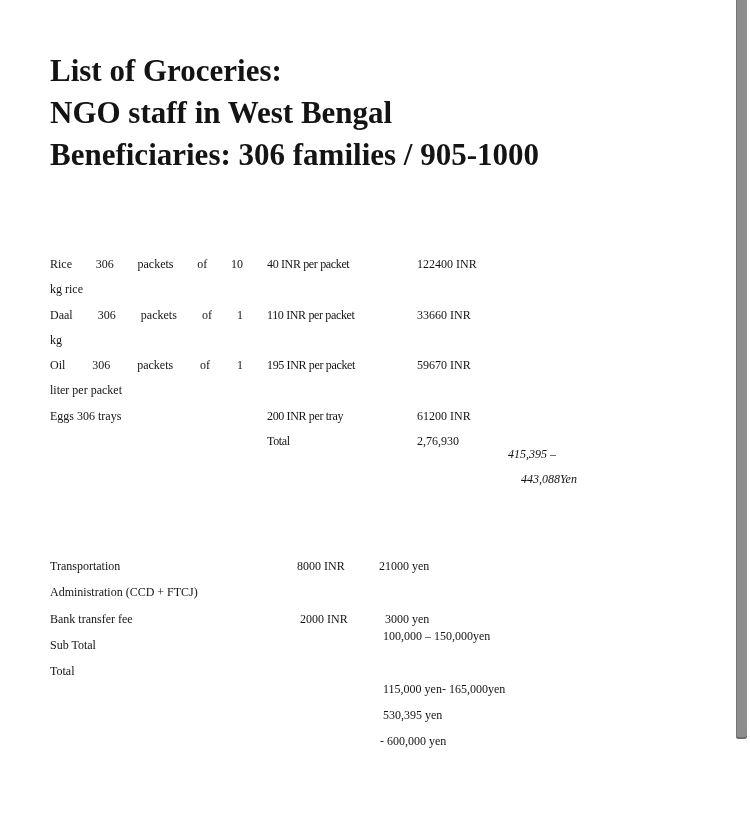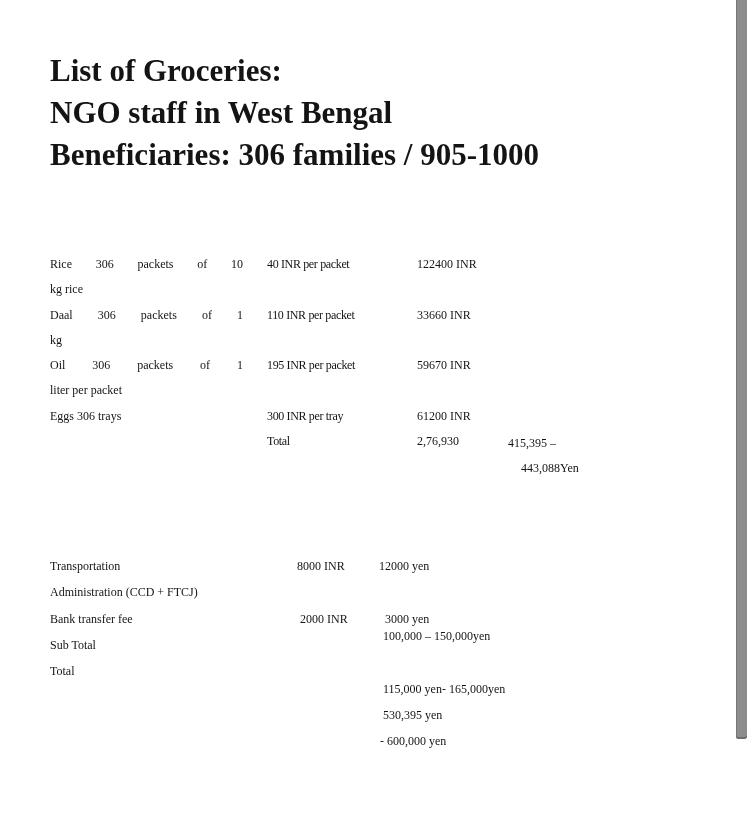--- a/index.html
+++ b/index.html
@@ -21,21 +21,21 @@
     position:absolute;left:50px;top:252px;width:648px;
     font-size:12px;line-height:25.3px;
   }
   .t1 .row{position:relative;}
   .t1 .row.h2{height:50.6px;}
   .t1 .row.h1{height:25.3px;}
   .t1 .c1{position:absolute;left:0;top:0;width:193px;}
   .t1 .c1 .jl{text-align:justify;text-align-last:justify;}
   .t1 .c2{position:absolute;left:198px;top:0;white-space:nowrap;letter-spacing:-0.35px;margin-left:19px;}
   .t1 .c3{position:absolute;left:367px;top:0;white-space:nowrap;}
-  .t1 .c4{position:absolute;left:458px;top:2px;white-space:nowrap;}
+  .t1 .c4{position:absolute;left:458px;top:13px;white-space:nowrap;font-style:italic;}
   .t1 .c4 .l2{padding-left:13px;}
   
   .t2{
     position:absolute;left:50px;top:553px;width:648px;
     font-size:12px;line-height:26.3px;
   }
   .t2 .row{position:relative;height:26.3px;}
   .t2 .row.h2{height:52.6px;}
   .t2 .lab{position:absolute;left:0;top:0;white-space:nowrap;}
   .t2 .inr{position:absolute;left:247px;top:0;white-space:nowrap;}
@@ -88,41 +88,41 @@
         <div>liter per packet</div>
       </div>
       <div class="c2">195 INR per packet</div>
       <div class="c3">59670 INR</div>
     </div>
 
     <div class="row h1">
       <div class="c1">
         <div>Eggs 306 trays</div>
       </div>
-      <div class="c2">300 INR per tray</div>
+      <div class="c2">200 INR per tray</div>
       <div class="c3">61200 INR</div>
     </div>
 
     <div class="row h2">
       <div class="c2">Total</div>
       <div class="c3">2,76,930</div>
       <div class="c4">
         <div>415,395 –</div>
         <div class="l2">443,088Yen</div>
       </div>
     </div>
 
   </div>
 
   <div class="t2">
 
     <div class="row r1">
       <div class="lab">Transportation</div>
       <div class="inr">8000 INR</div>
-      <div class="yen">12000 yen</div>
+      <div class="yen">21000 yen</div>
     </div>
 
     <div class="row r2">
       <div class="lab">Administration (CCD + FTCJ)</div>
       <div class="yen">100,000 – 150,000yen</div>
     </div>
 
     <div class="row r3">
       <div class="lab">Bank transfer fee</div>
       <div class="inr">2000 INR</div>

